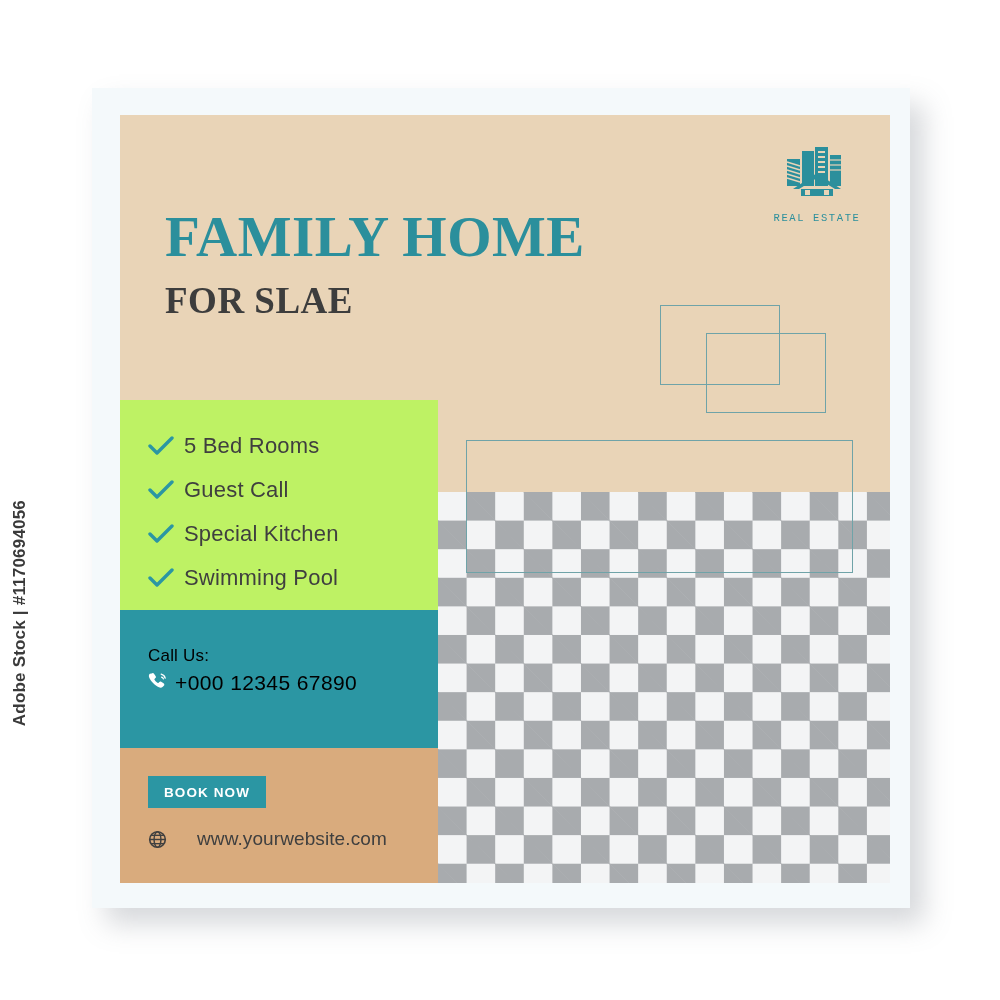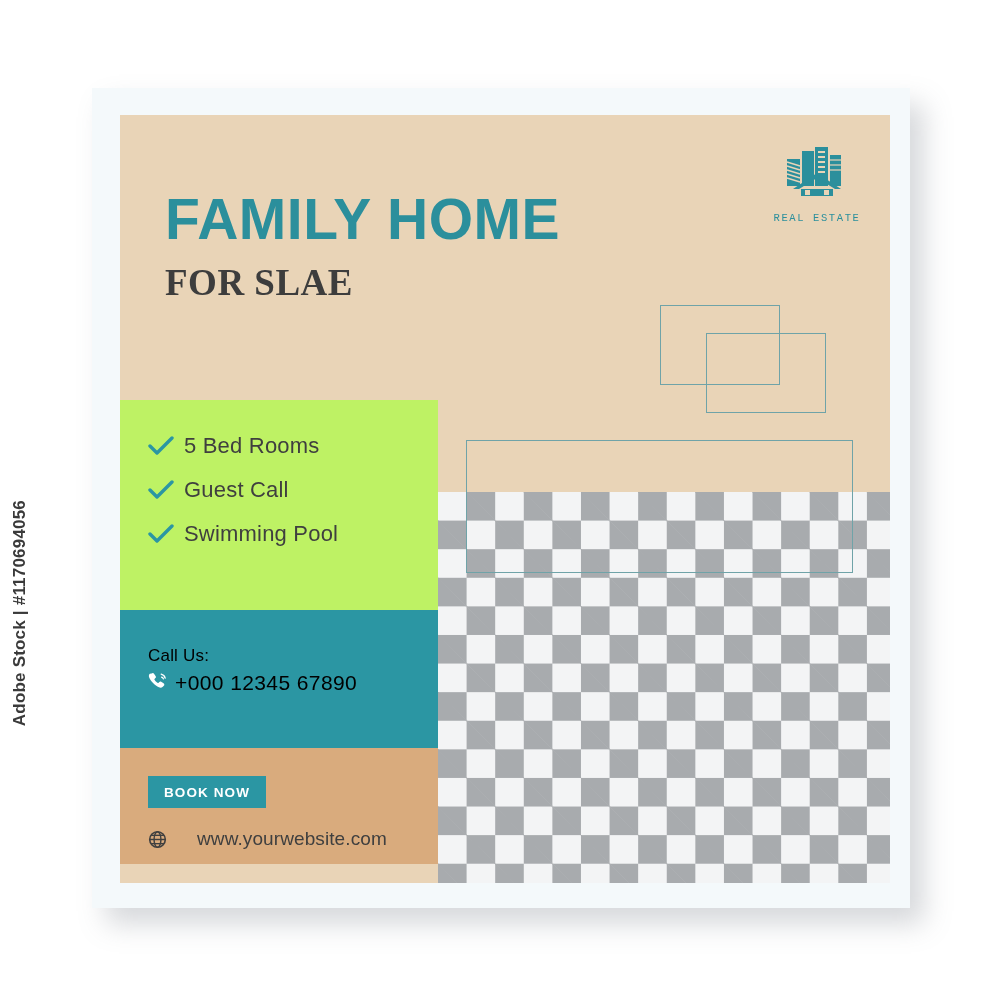--- a/index.html
+++ b/index.html
@@ -95,26 +95,27 @@
   }
 
   
   .headline {
     position: absolute;
     left: 45px;
     top: 75px;
     width: 540px;
   }
   .headline .line1 {
-    font-family: Liberation Sans, sans-serif;
+    font-family: Liberation Serif, serif;
     font-weight: 700;
     font-size: 57px;
     line-height: 1.02;
     letter-spacing: 0.5px;
     color: #2b8f9c;
+    margin-top: 18px;
   }
   .headline .line2 {
     font-family: "Liberation Serif", serif;
     font-weight: 700;
     font-size: 37px;
     line-height: 1.05;
     letter-spacing: 0.5px;
     color: #3d3d3d;
     margin-top: 16px;
   }
@@ -169,21 +170,21 @@
     font-size: 21px;
     letter-spacing: 0.4px;
   }
 
   
   .cta-panel {
     position: absolute;
     left: 0;
     top: 633px;
     width: 318px;
-    height: 116px;
+    height: 135px;
     background: #d9ab7d;
     padding: 28px 0 0 28px;
   }
   .book-btn {
     display: inline-block;
     background: #2b96a3;
     color: #ffffff;
     font-size: 13.5px;
     font-weight: 700;
     letter-spacing: 1.1px;
@@ -278,20 +279,28 @@
 
     <div class="feature-row">
       <span class="check-icon">
         <svg width="26" height="22" viewBox="0 0 26 22" aria-hidden="true">
           <path d="M2 11 L9 18 L24 3" fill="none" stroke="#2b96a3" stroke-width="3.4" stroke-linecap="round" stroke-linejoin="round"></path>
         </svg>
       </span>
       <span class="feature-label">Guest Call</span>
     </div>
 
+    <div class="feature-row">
+      <span class="check-icon">
+        <svg width="26" height="22" viewBox="0 0 26 22" aria-hidden="true">
+          <path d="M2 11 L9 18 L24 3" fill="none" stroke="#2b96a3" stroke-width="3.4" stroke-linecap="round" stroke-linejoin="round"></path>
+        </svg>
+      </span>
+      <span class="feature-label">Special Kitchen</span>
+    </div>
 
     <div class="feature-row">
       <span class="check-icon">
         <svg width="26" height="22" viewBox="0 0 26 22" aria-hidden="true">
           <path d="M2 11 L9 18 L24 3" fill="none" stroke="#2b96a3" stroke-width="3.4" stroke-linecap="round" stroke-linejoin="round"></path>
         </svg>
       </span>
       <span class="feature-label">Swimming Pool</span>
     </div>
 

